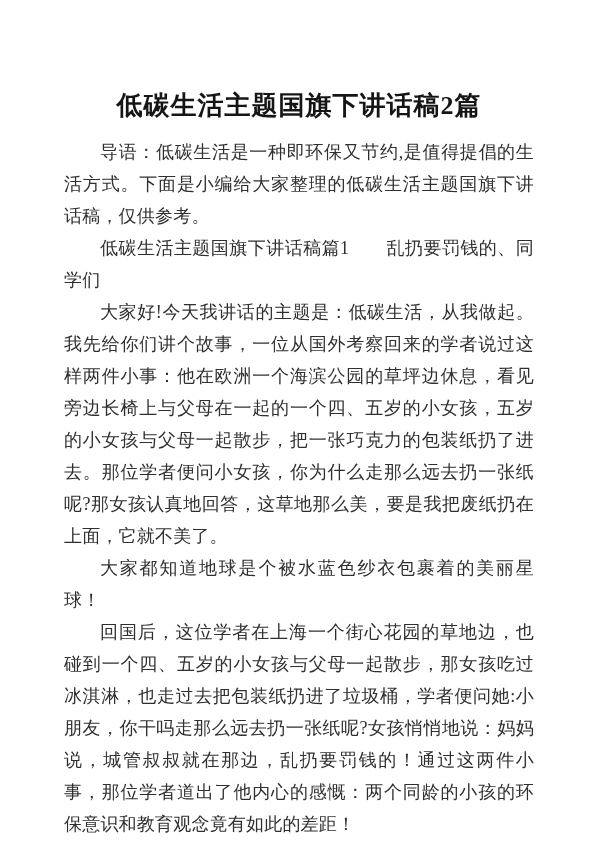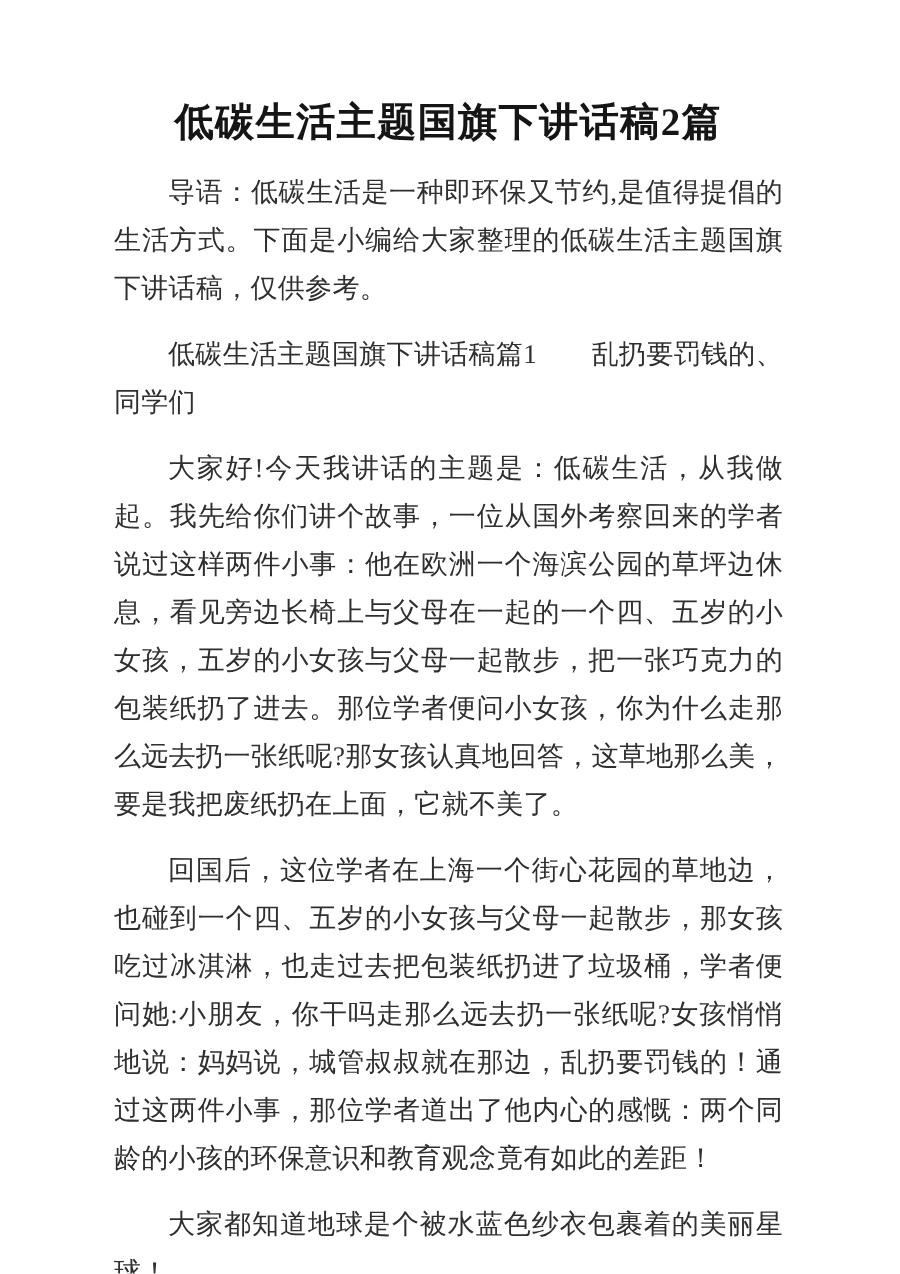--- a/index.html
+++ b/index.html
@@ -11,49 +11,49 @@
     width: 600px;
     height: 849px;
     overflow: hidden;
     font-family: "Liberation Serif", "DejaVu Serif", serif;
   }
   .page {
     box-sizing: border-box;
     width: 600px;
     height: 849px;
     background: #ffffff;
-    padding: 64px 66px 0 64px;
+    padding: 88px 66px 0 64px;
   }
   .doc-title {
     margin: 0 0 12px 0;
     font-size: 26px;
     line-height: 36px;
     font-weight: bold;
     text-align: center;
     color: #151515;
     letter-spacing: 1px;
   }
   .body-para {
-    margin: 12px;
+    margin: 0;
     font-size: 18px;
     line-height: 32px;
     text-align: justify;
     text-indent: 2em;
     color: #2f2f2f;
     letter-spacing: 0.2px;
   }
 </style>
 </head>
 <body>
 
 <div class="page">
   <h1 class="doc-title">低碳生活主题国旗下讲话稿2篇</h1>
 
   <p class="body-para">导语：低碳生活是一种即环保又节约,是值得提倡的生活方式。下面是小编给大家整理的低碳生活主题国旗下讲话稿，仅供参考。</p>
 
   <p class="body-para">低碳生活主题国旗下讲话稿篇1　　乱扔要罚钱的、同学们</p>
 
   <p class="body-para">大家好!今天我讲话的主题是：低碳生活，从我做起。我先给你们讲个故事，一位从国外考察回来的学者说过这样两件小事：他在欧洲一个海滨公园的草坪边休息，看见旁边长椅上与父母在一起的一个四、五岁的小女孩，五岁的小女孩与父母一起散步，把一张巧克力的包装纸扔了进去。那位学者便问小女孩，你为什么走那么远去扔一张纸呢?那女孩认真地回答，这草地那么美，要是我把废纸扔在上面，它就不美了。</p>
 
+  <p class="body-para">大家都知道地球是个被水蓝色纱衣包裹着的美丽星球！</p>
+
   <p class="body-para">回国后，这位学者在上海一个街心花园的草地边，也碰到一个四、五岁的小女孩与父母一起散步，那女孩吃过冰淇淋，也走过去把包装纸扔进了垃圾桶，学者便问她:小朋友，你干吗走那么远去扔一张纸呢?女孩悄悄地说：妈妈说，城管叔叔就在那边，乱扔要罚钱的！通过这两件小事，那位学者道出了他内心的感慨：两个同龄的小孩的环保意识和教育观念竟有如此的差距！</p>
-
-  <p class="body-para">大家都知道地球是个被水蓝色纱衣包裹着的美丽星球！</p>
 </div>
 
 </body></html>

